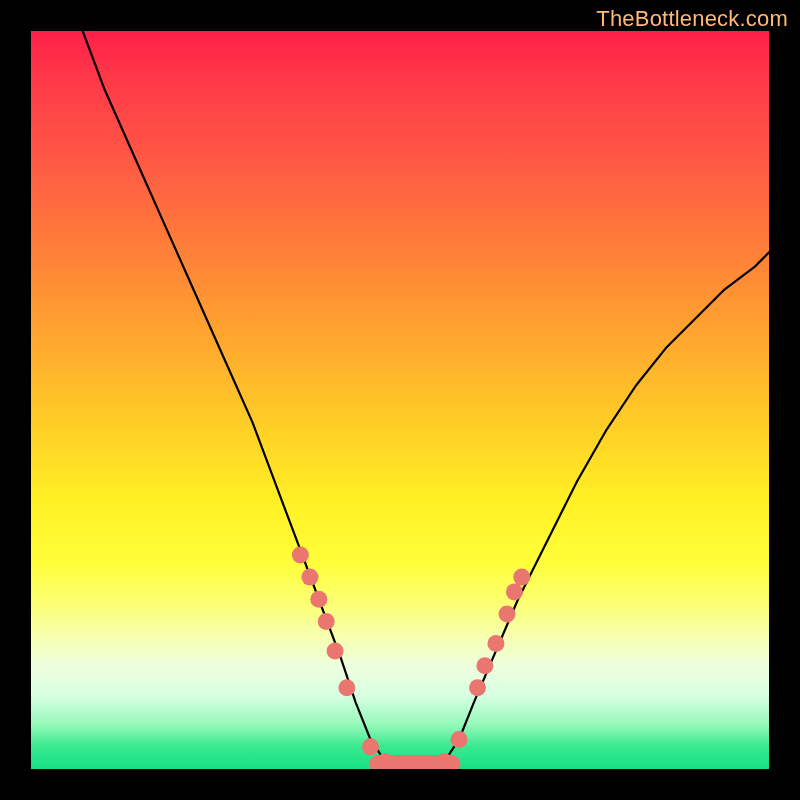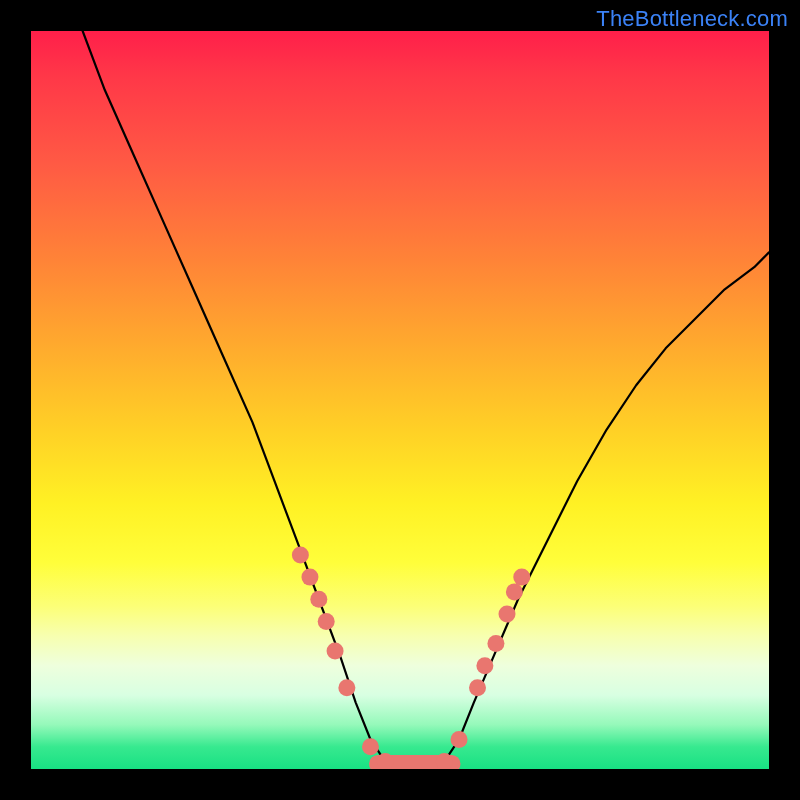--- a/index.html
+++ b/index.html
@@ -40,21 +40,21 @@
       #d8ffe2 90%,
       #95f9ba 94%,
       #37e98f 97%,
       #18e183 100%
     );
   }
   .watermark {
     position: absolute;
     top: 6px;
     right: 12px;
-    color: #3b82f6;
+    color: #fdba74;
     font-size: 22px;
     font-weight: 400;
     letter-spacing: 0.2px;
   }
   svg {
     position: absolute;
     top: 0;
     left: 0;
   }
 </style>

